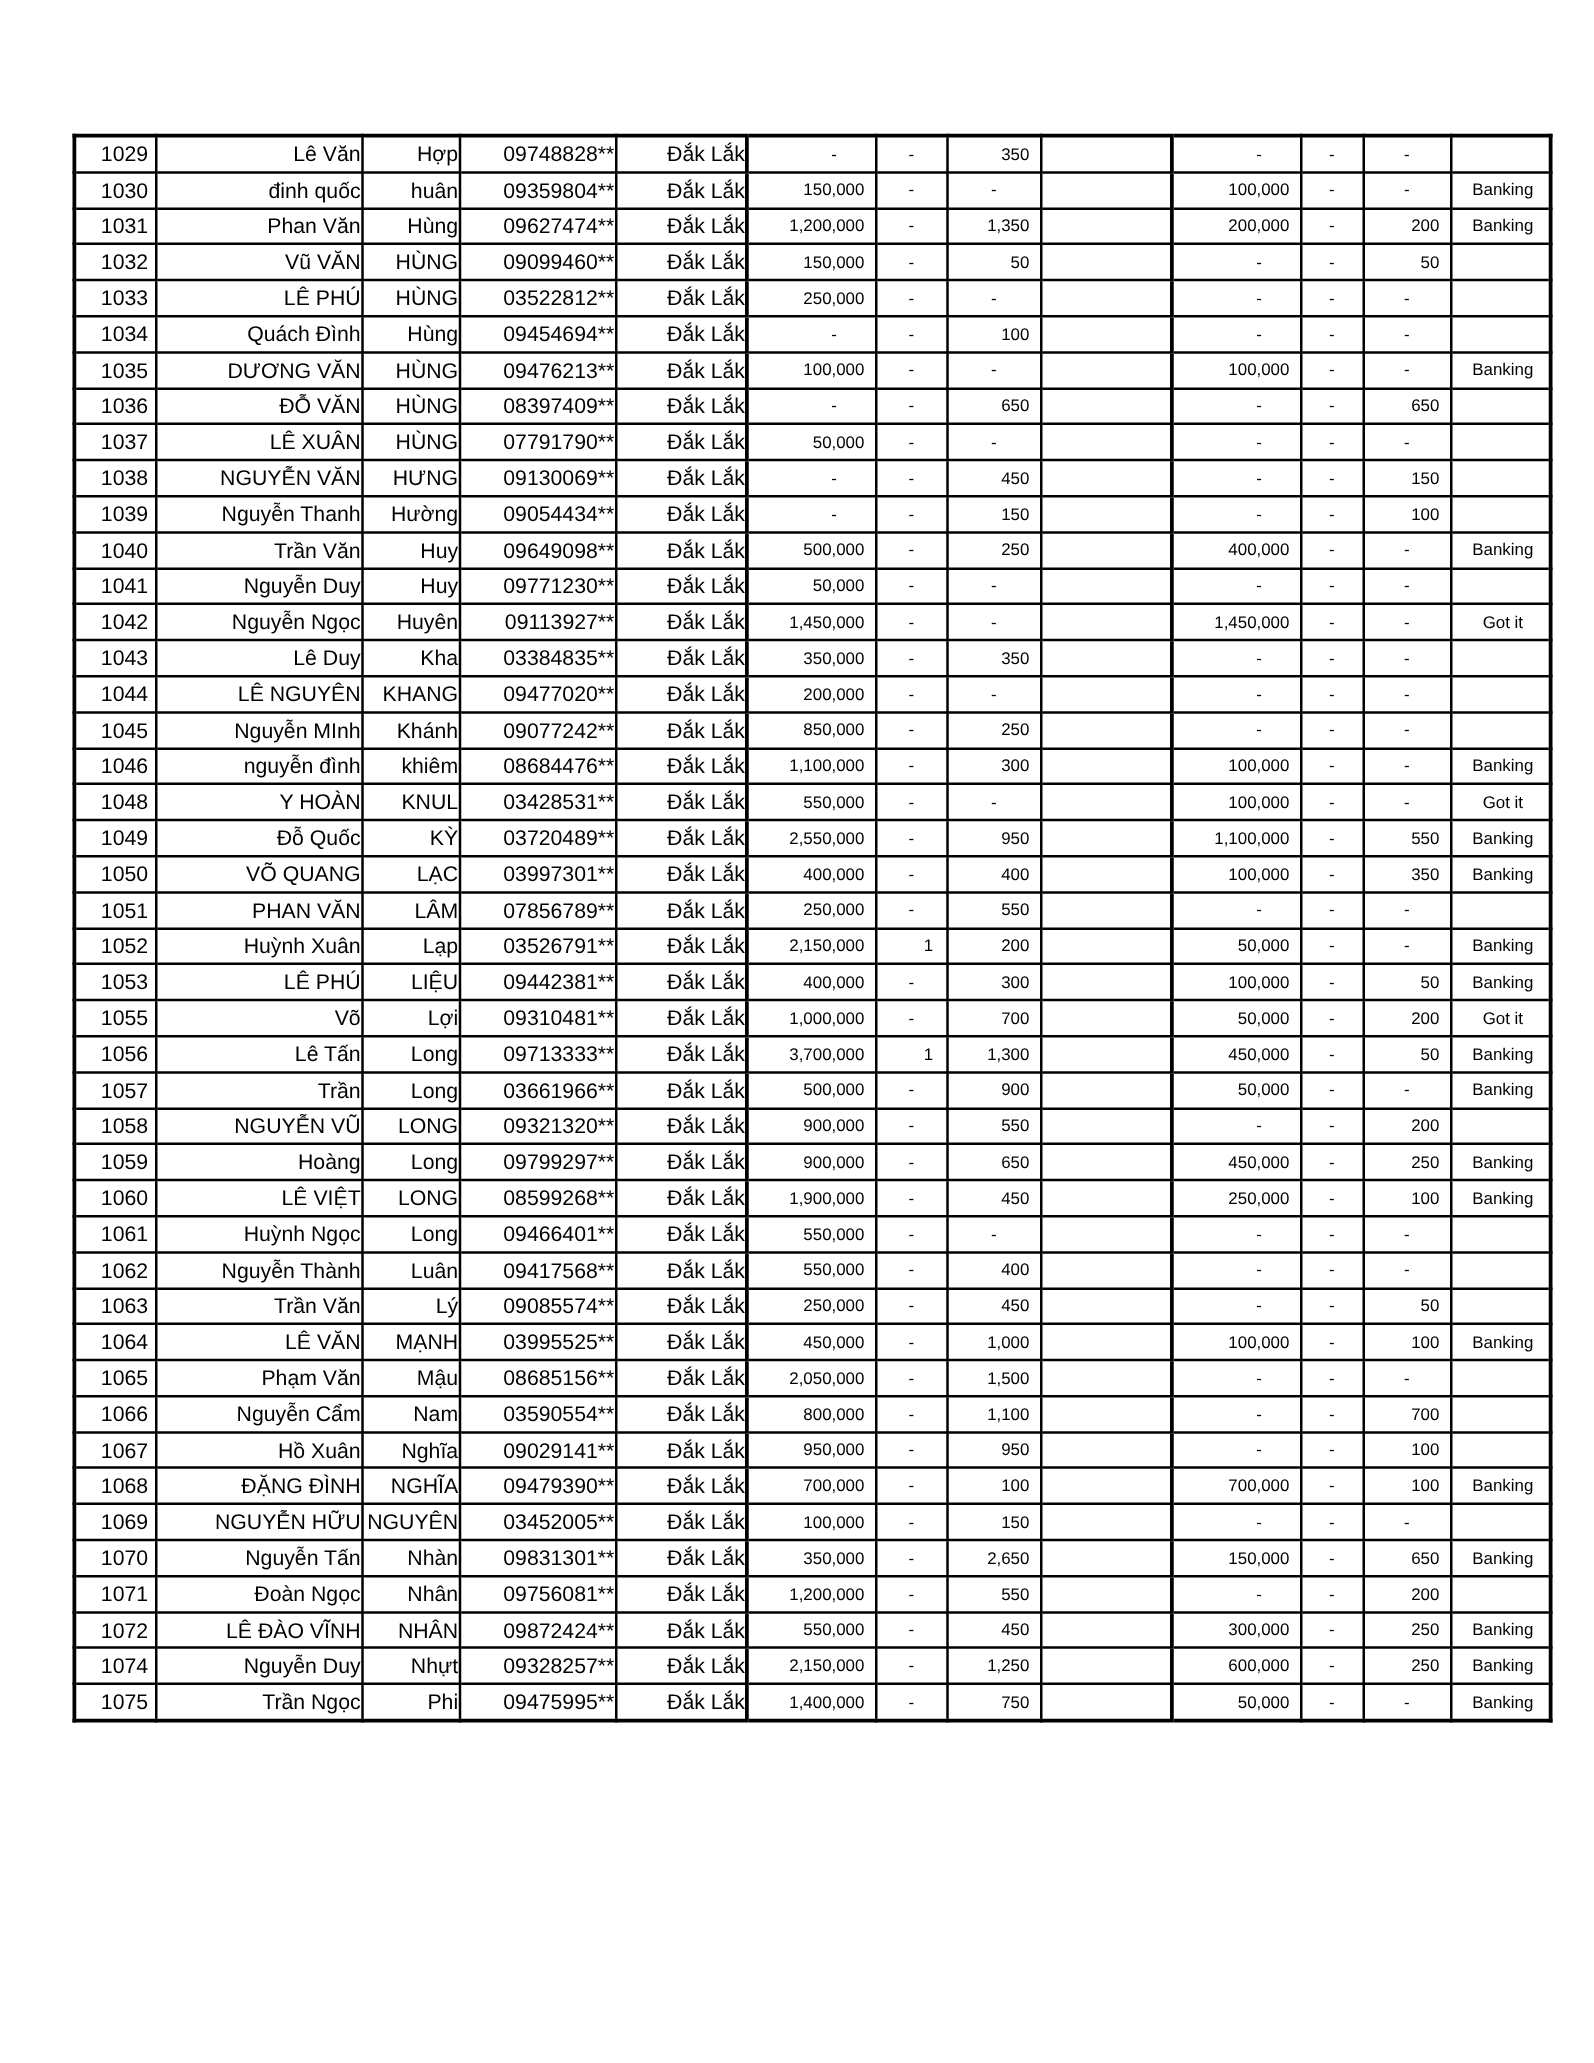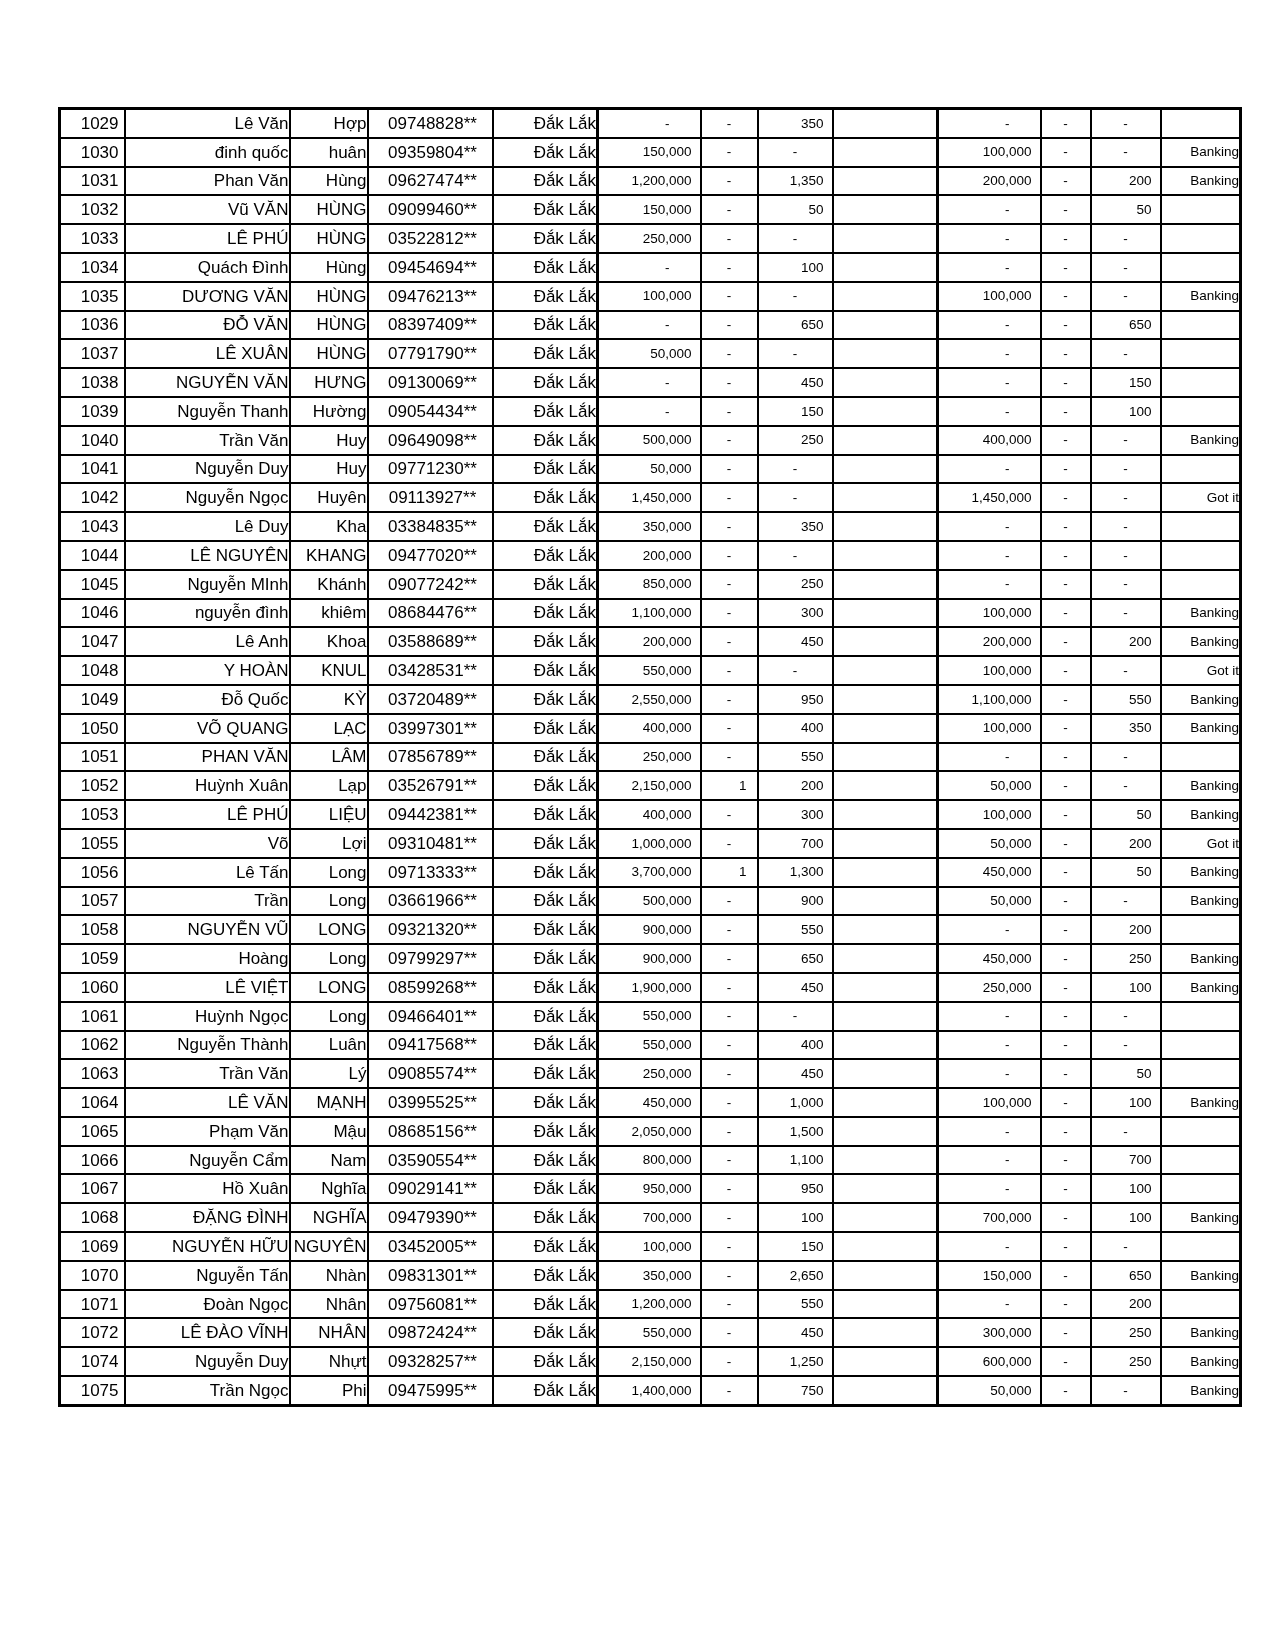--- a/index.html
+++ b/index.html
@@ -24,27 +24,27 @@
   col.w3{width:125px} col.w4{width:105px} col.w5{width:103px}
   col.w6{width:57px}  col.w7{width:75px}  col.w8{width:105px}
   col.w9{width:103px} col.w10{width:50px} col.w11{width:70px}
   col.w12{width:80px}
   
   .f-lg{font-size:17px}
   .f-sm{font-size:13.5px}
   .c0{text-align:right;padding-right:5px}
   .c1{text-align:right}
   .c2{text-align:right}
-  .c3{text-align:center;padding-left:5px}
+  .c3{text-align:right;padding-left:5px}
   .c4{text-align:right}
   .c5,.c9{text-align:right;padding-right:8px;border-left-width:3px}
   .c6,.c10{text-align:right;padding-right:10px}
   .c7,.c11{text-align:right;padding-right:8px}
   .c8{text-align:center}
-  .c12{text-align:right;padding-left:4px}
+  .c12{text-align:center;padding-left:4px}
   
   td.dash-acct{padding-right:30px}
   td.dash-ctr{text-align:center;padding-right:0}
 </style>
 </head>
 <body>
 
 <div class="page">
   <table class="sheet">
     <colgroup>
@@ -327,35 +327,20 @@
           <td class="c5 f-sm">1,100,000</td>
           <td class="c6 f-sm dash-ctr">-</td>
           <td class="c7 f-sm">300</td>
           <td class="c8 f-sm"></td>
           <td class="c9 f-sm">100,000</td>
           <td class="c10 f-sm dash-ctr">-</td>
           <td class="c11 f-sm dash-ctr">-</td>
           <td class="c12 f-sm">Banking</td>
         </tr>
         <tr>
-          <td class="c0 f-lg">1047</td>
-          <td class="c1 f-lg">Lê Anh</td>
-          <td class="c2 f-lg">Khoa</td>
-          <td class="c3 f-lg">03588689**</td>
-          <td class="c4 f-lg">Đắk Lắk</td>
-          <td class="c5 f-sm">200,000</td>
-          <td class="c6 f-sm dash-ctr">-</td>
-          <td class="c7 f-sm">450</td>
-          <td class="c8 f-sm"></td>
-          <td class="c9 f-sm">200,000</td>
-          <td class="c10 f-sm dash-ctr">-</td>
-          <td class="c11 f-sm">200</td>
-          <td class="c12 f-sm">Banking</td>
-        </tr>
-        <tr>
           <td class="c0 f-lg">1048</td>
           <td class="c1 f-lg">Y HOÀN</td>
           <td class="c2 f-lg">KNUL</td>
           <td class="c3 f-lg">03428531**</td>
           <td class="c4 f-lg">Đắk Lắk</td>
           <td class="c5 f-sm">550,000</td>
           <td class="c6 f-sm dash-ctr">-</td>
           <td class="c7 f-sm dash-ctr">-</td>
           <td class="c8 f-sm"></td>
           <td class="c9 f-sm">100,000</td>

